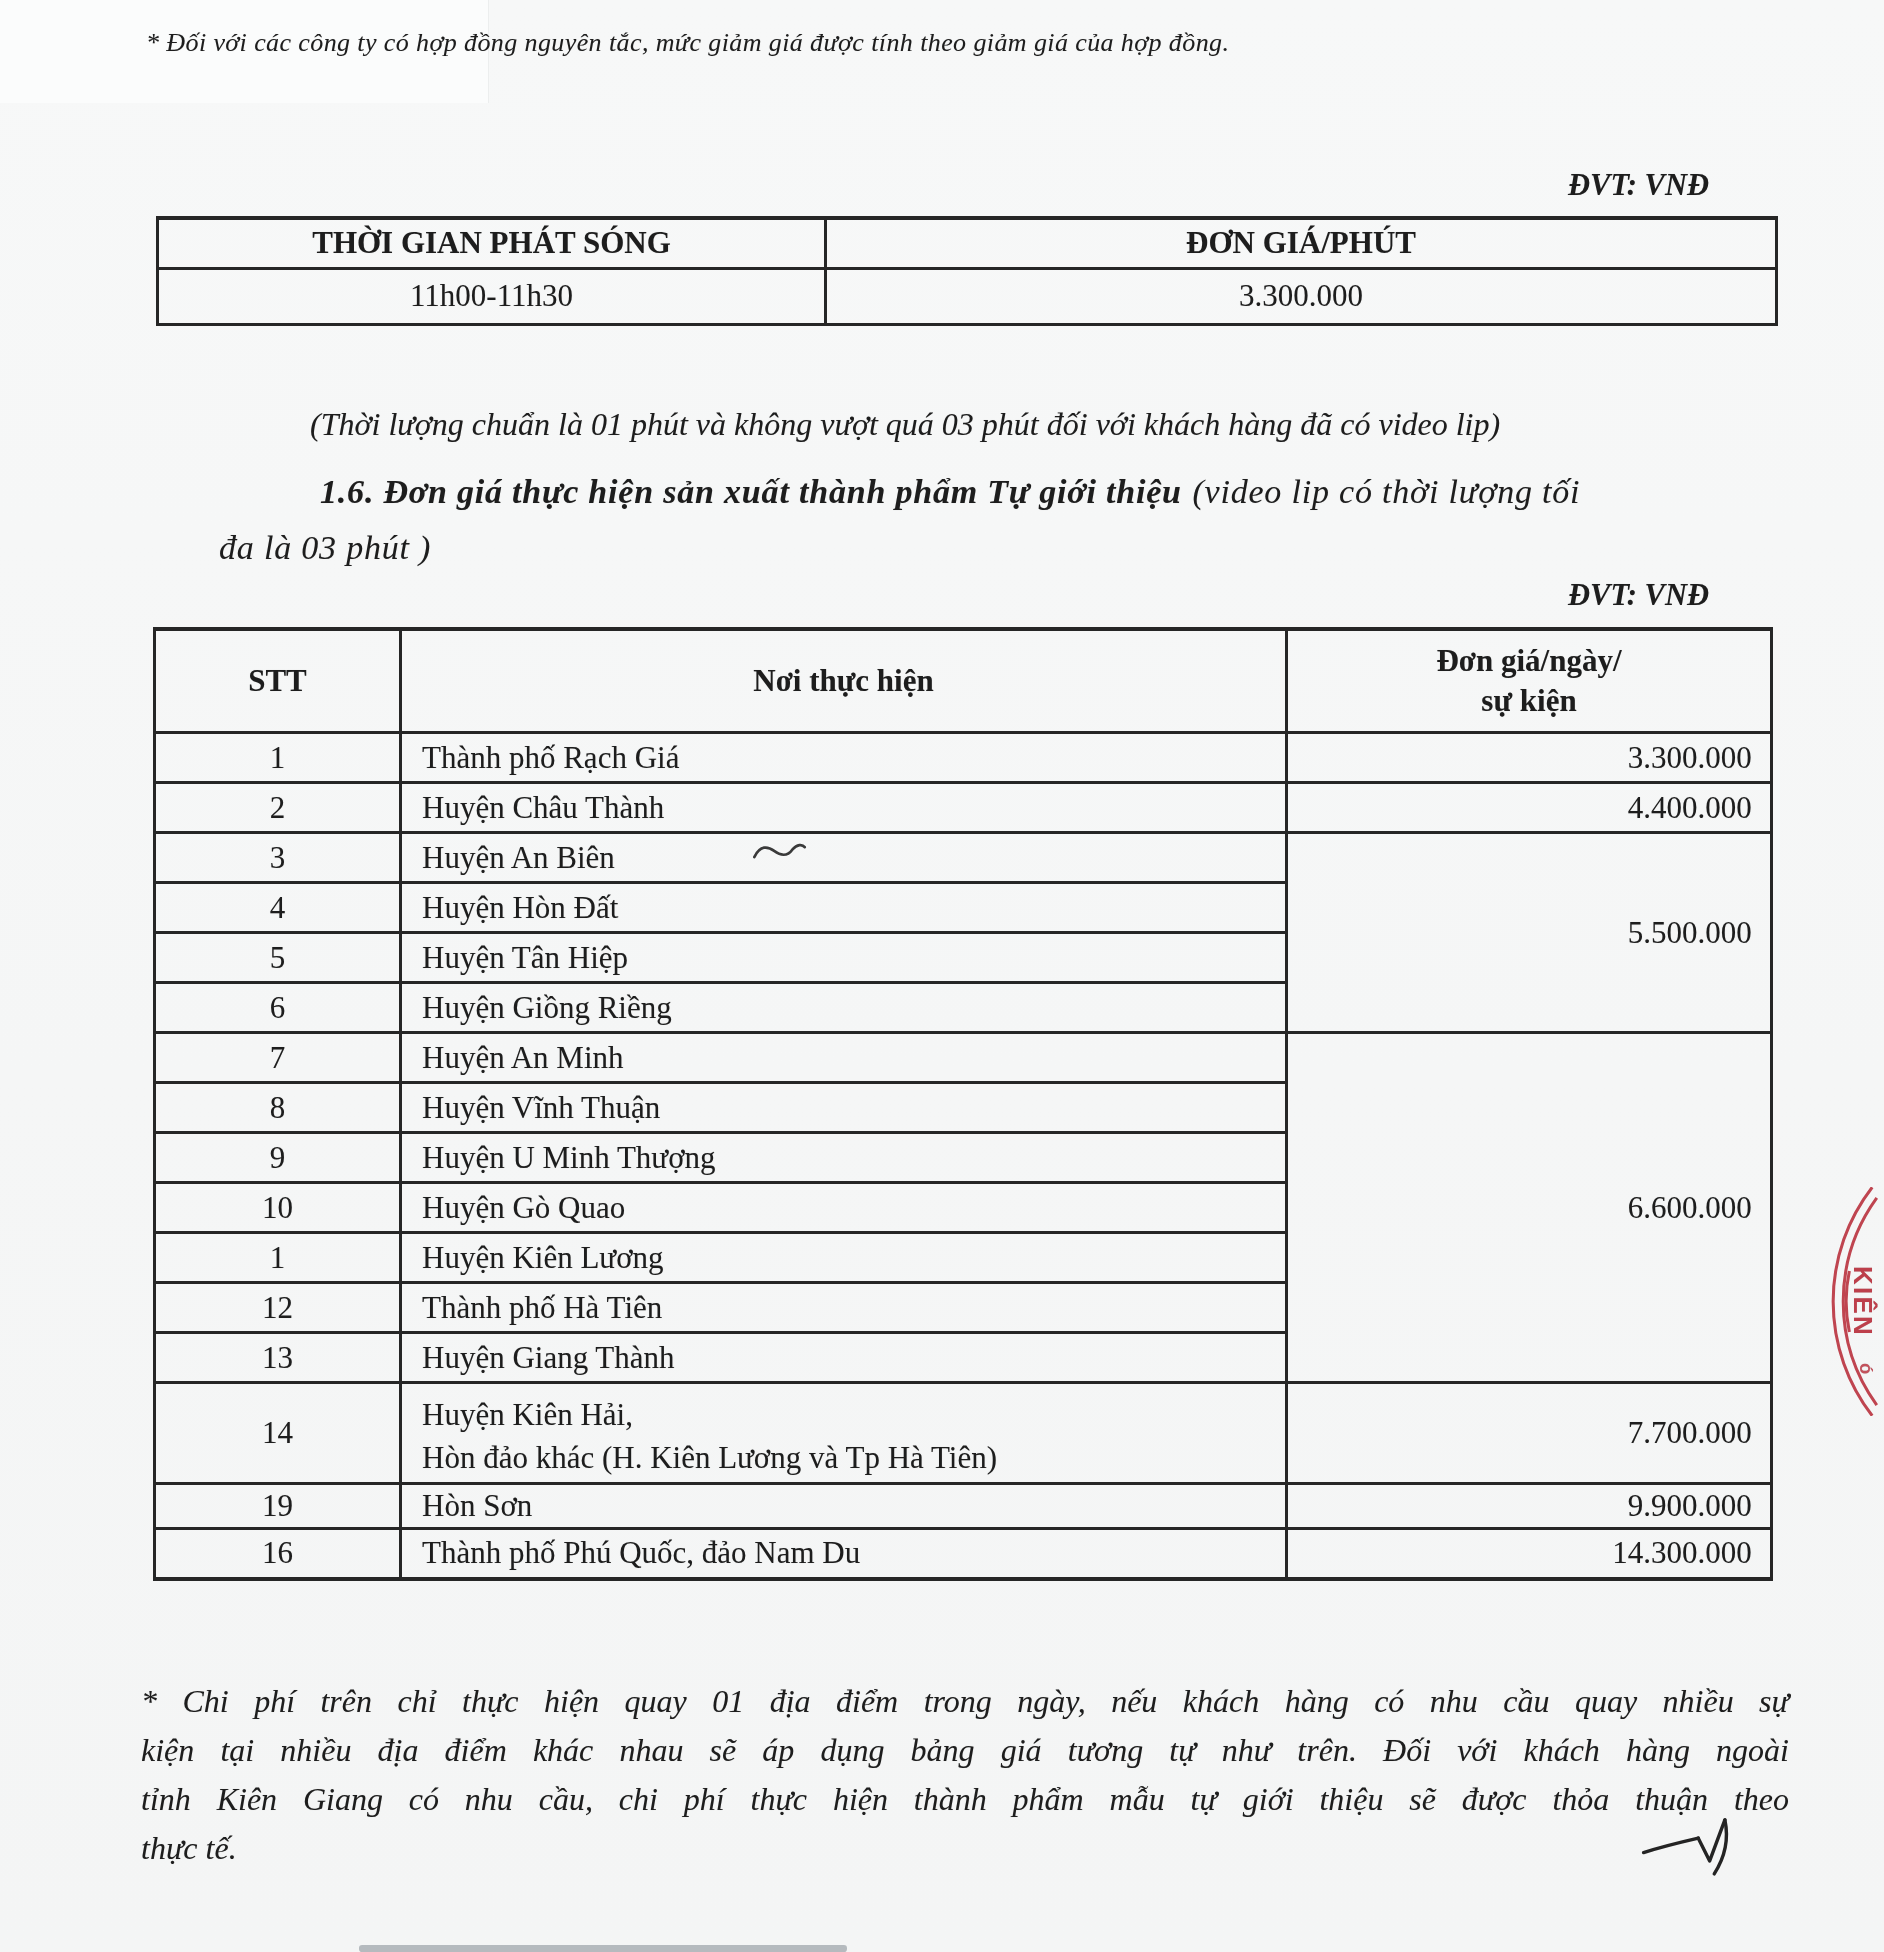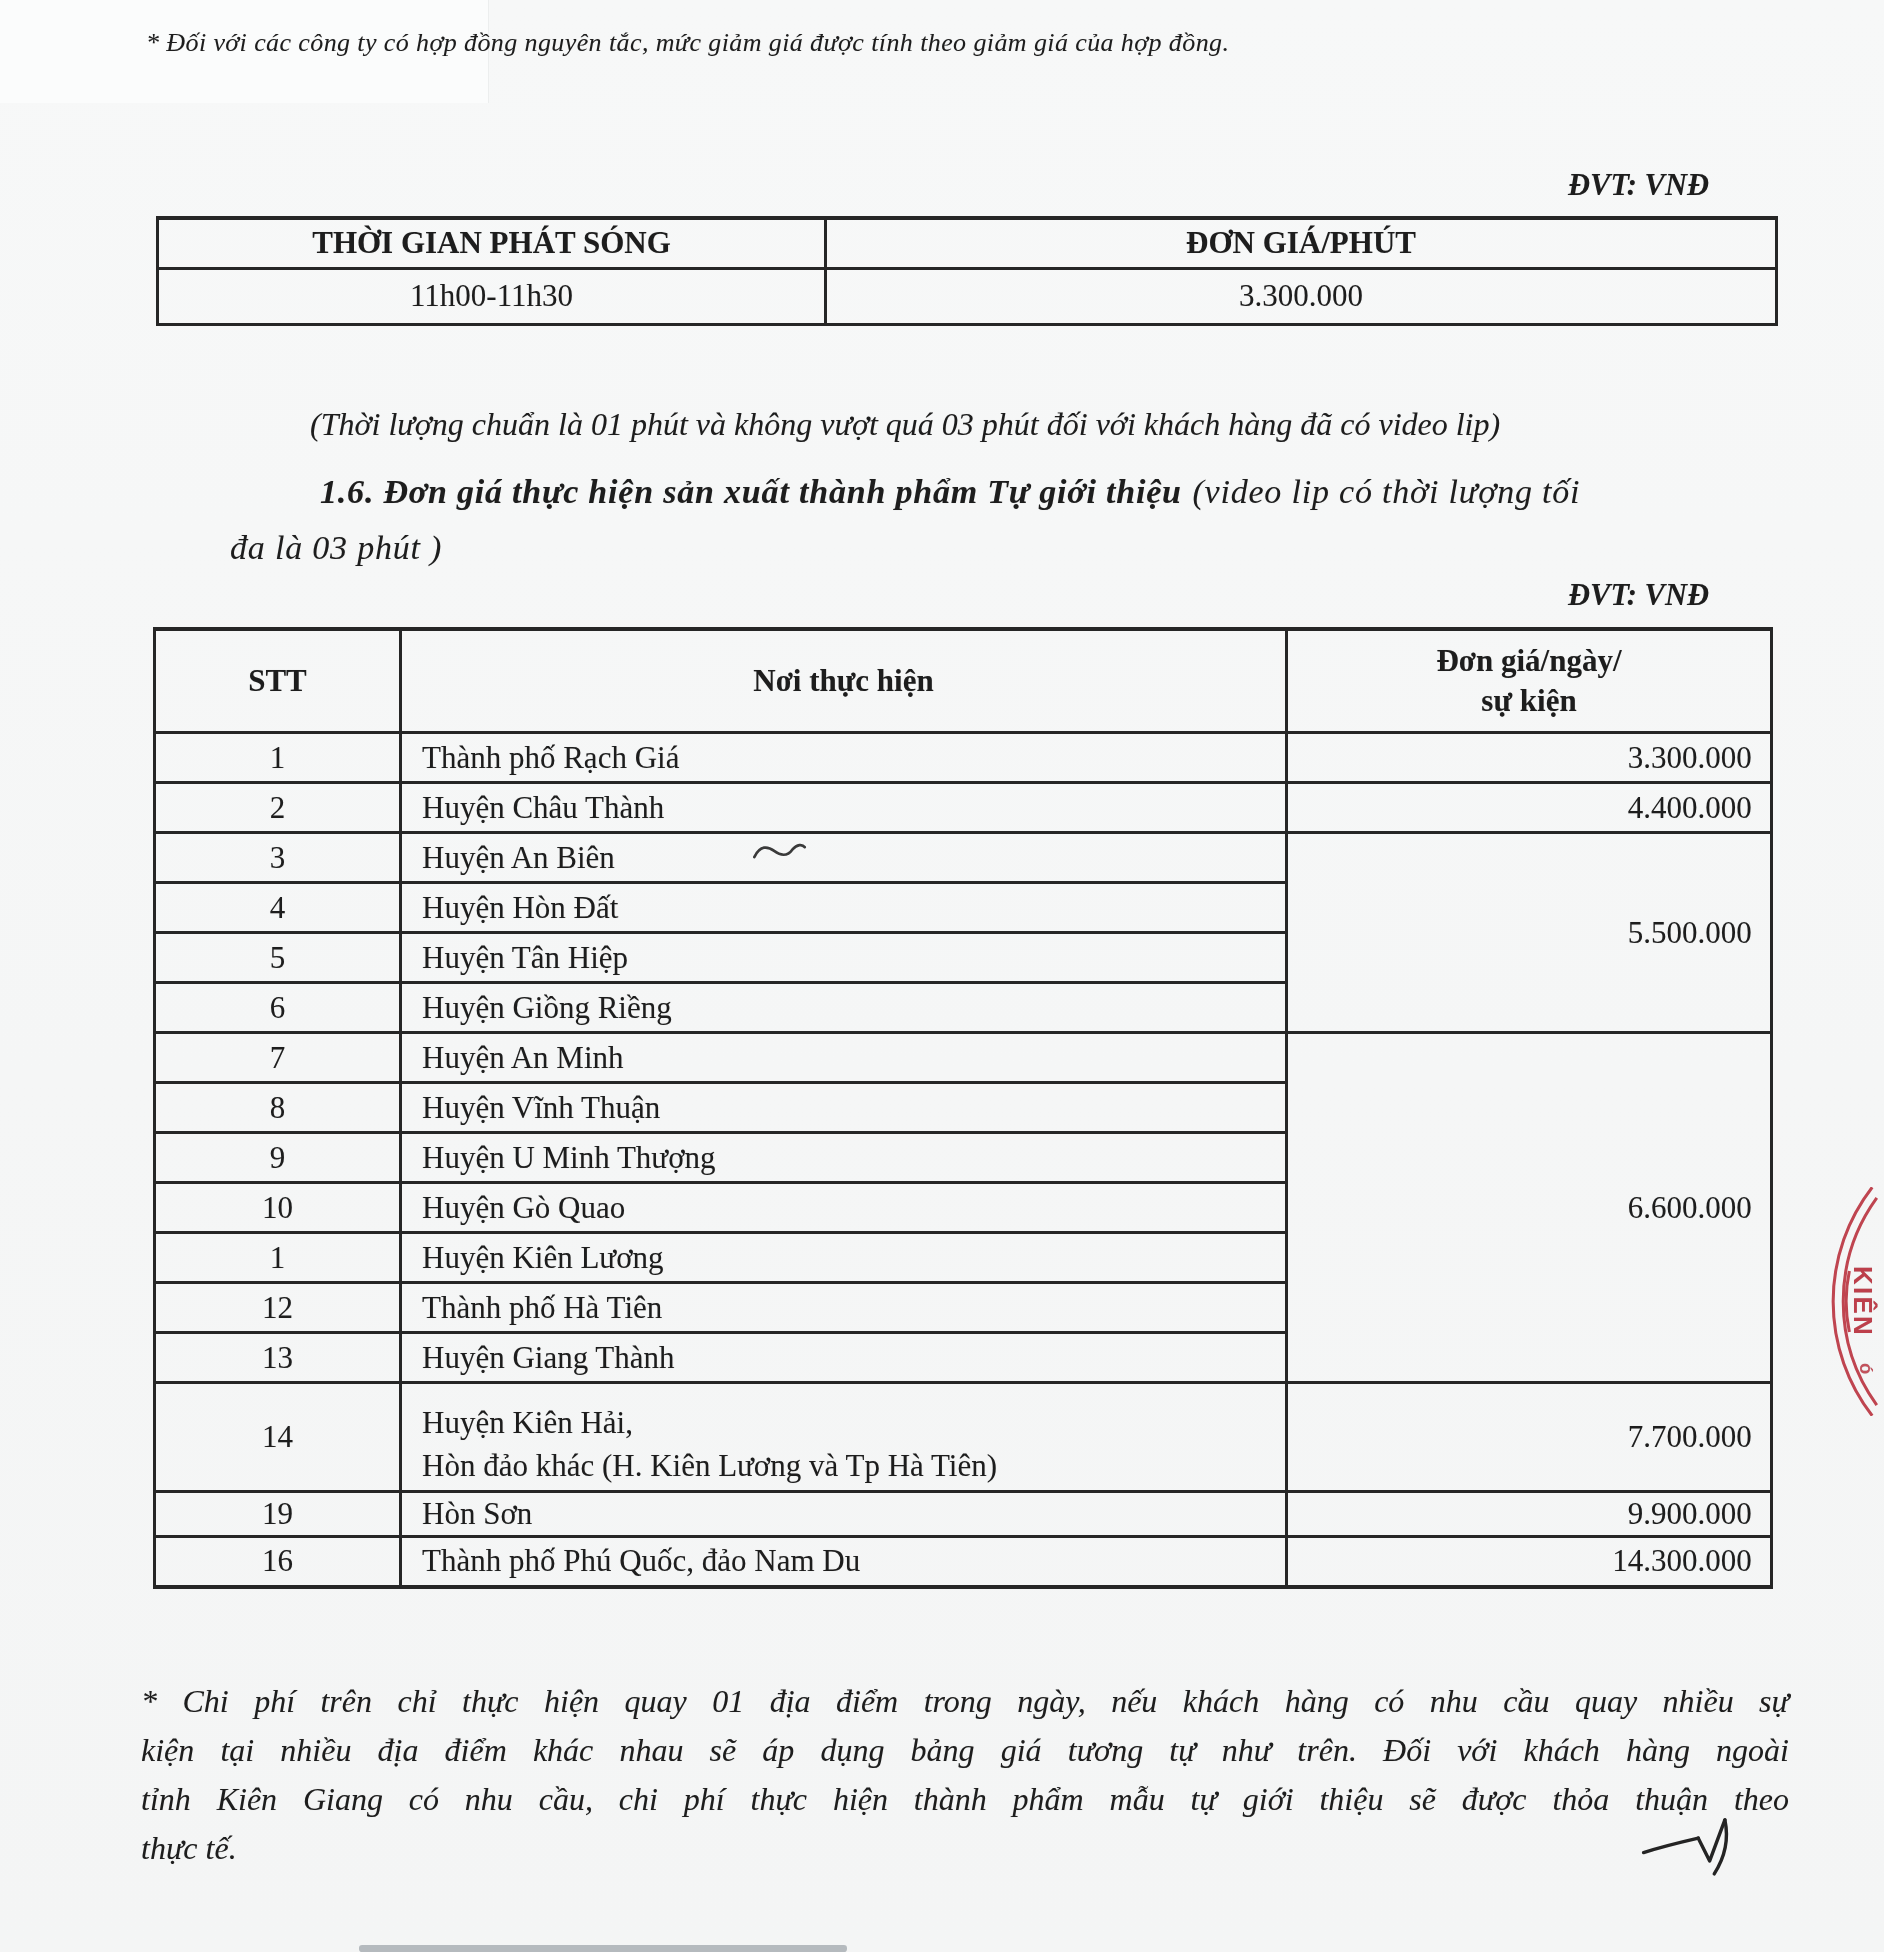--- a/index.html
+++ b/index.html
@@ -23,26 +23,26 @@
   .t1 .hdr td{font-weight:700;}
   .row-h74{height:50px;} .row-h81{height:56px;} .row-h80{height:55px;}
 
   .t2{left:153px;top:627px;width:1617px;border-top:4.6px solid #262626;border-bottom:4.6px solid #262626;}
   .t2 .hdr2 td{font-weight:700;text-align:center;height:98px;line-height:40px;}
   .t2 td.stt{text-align:center;}
   .t2 td.place{text-align:left;padding-left:20px;}
   .t2 td.price{text-align:right;padding-right:18.3px;}
   .r{height:50px;} .r14{height:90px;} .r15{height:45px;} .r16{height:50px;}
   .pre{white-space:pre-line;}
-  .place.pre{line-height:43px;padding-top:17px;padding-bottom:3.1px;}
+  .place.pre{line-height:43px;padding-top:9px;padding-bottom:3.1px;}
 
   .note-mid{position:absolute;left:310px;top:406px;font-style:italic;font-size:32px;white-space:nowrap;}
   .h16-line1{position:absolute;left:320px;top:473px;font-style:italic;font-size:34px;letter-spacing:0.8px;white-space:nowrap;}
   .h16-line1 .bold{font-weight:700;margin-right:10.7px;}
-  .h16-line2{position:absolute;left:230px;top:529px;font-style:italic;font-size:34px;letter-spacing:0.8px;white-space:nowrap;}
+  .h16-line2{position:absolute;left:219px;top:529px;font-style:italic;font-size:34px;letter-spacing:0.8px;white-space:nowrap;}
 
   .footnote{position:absolute;left:141px;top:1677px;width:1648px;font-style:italic;font-size:32px;line-height:49px;}
   .footnote .j{text-align:justify;text-align-last:justify;}
 
   .sig{position:absolute;left:1639px;top:1813px;}
   .stamp{position:absolute;left:1825px;top:1187px;}
   .penmark{position:absolute;left:752px;top:841px;}
   .scan-streak{position:absolute;left:359px;top:1945px;width:488px;height:6.9px;background:#a9afb4;opacity:.85;border-radius:3.1px;}
 </style>
 </head>

